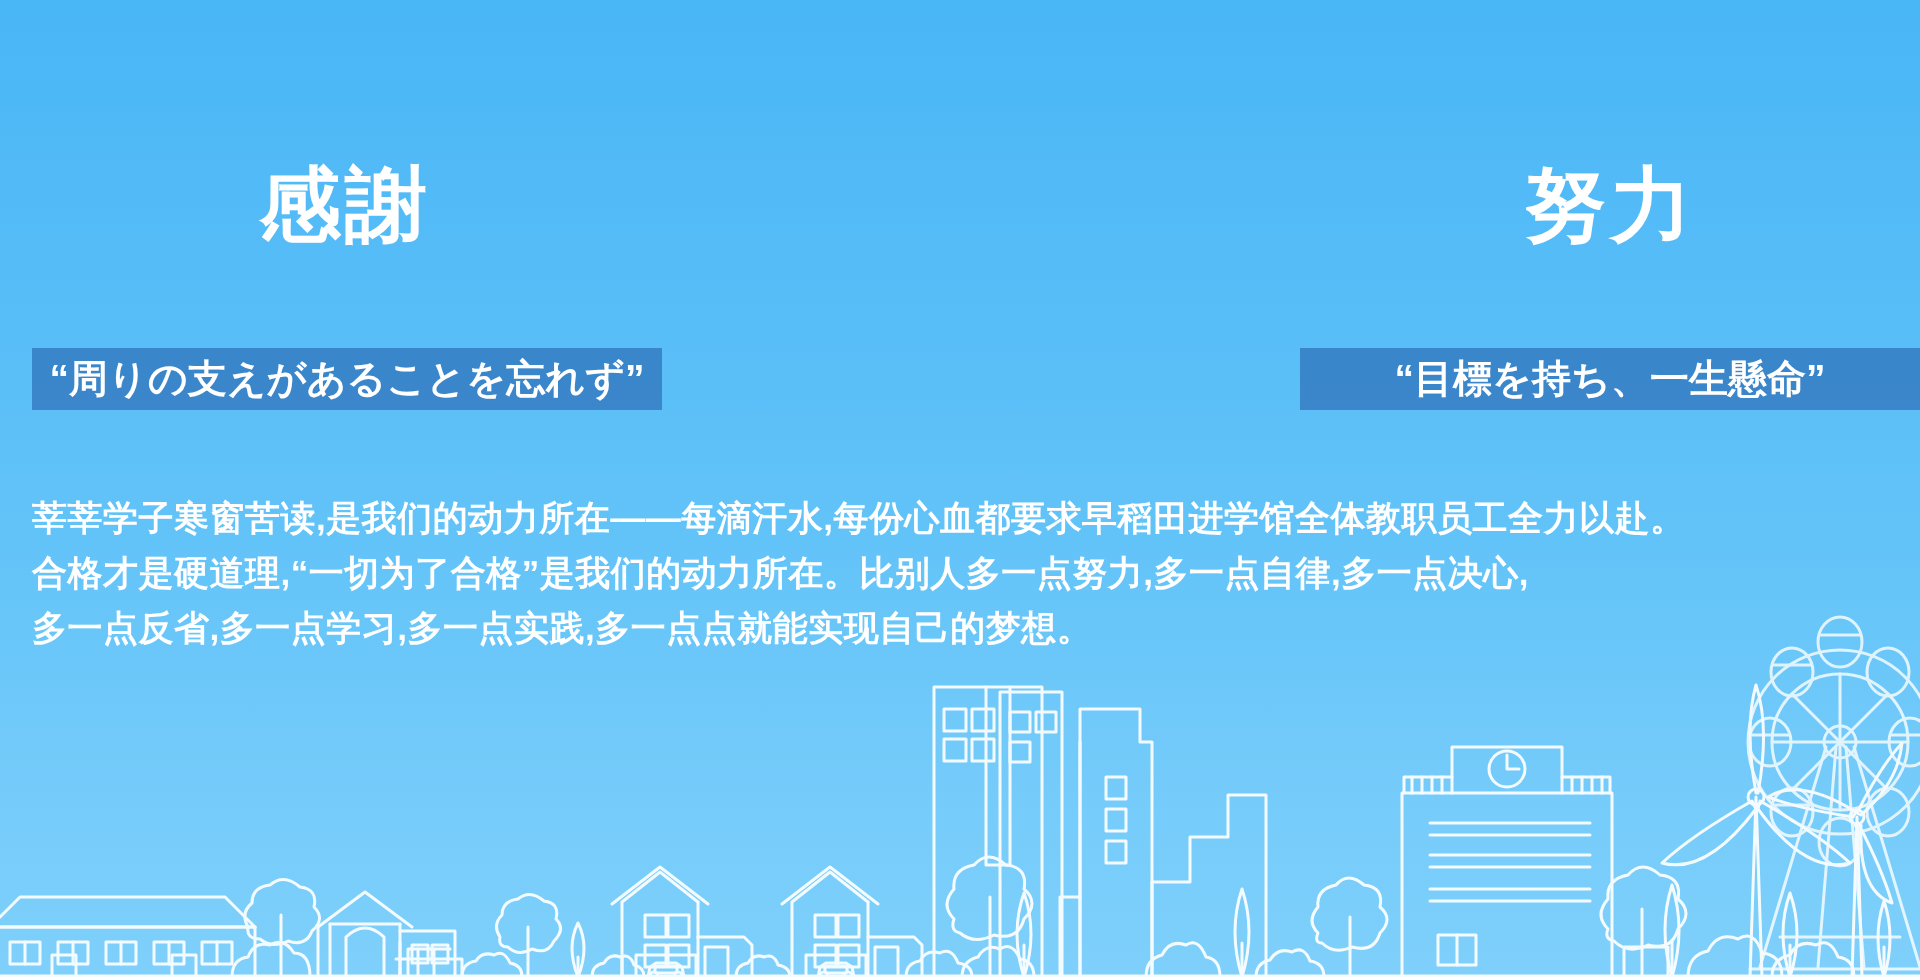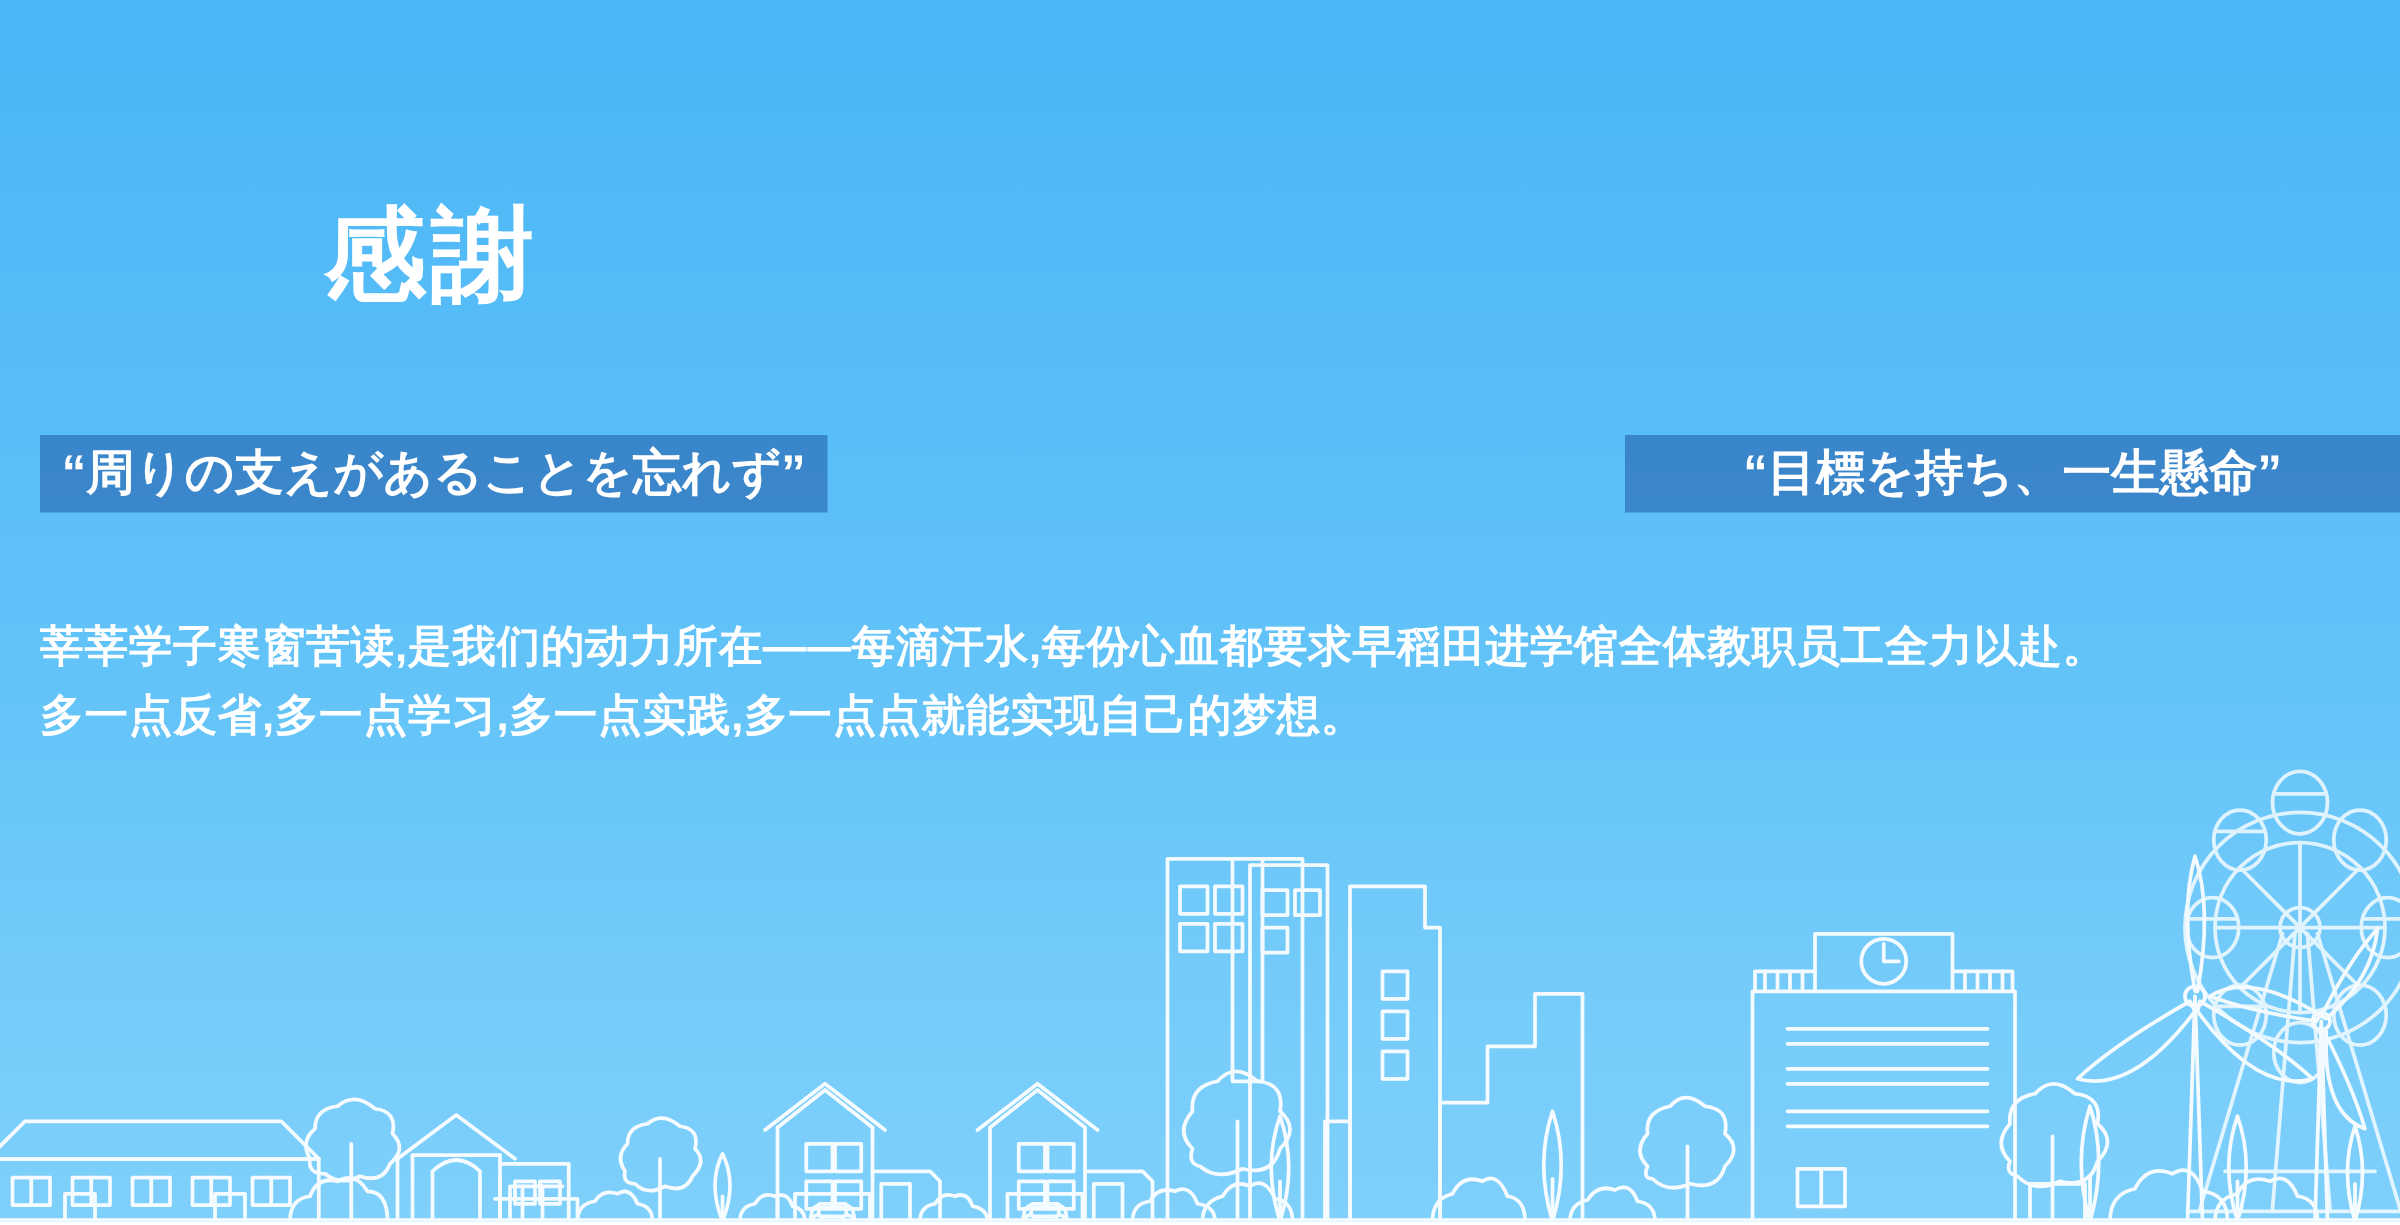--- a/index.html
+++ b/index.html
@@ -78,27 +78,29 @@
     white-space:nowrap;
   }
 </style>
 </head>
 <body>
 
 <div id="stage">
 
   <div id="headings">
     <div class="heading" id="heading-0">感謝</div>
+    <div class="heading" id="heading-2">努力</div>
   </div>
 
   <div class="ribbon" id="ribbon-0">“周りの支えがあることを忘れず”</div>
   <div class="ribbon" id="ribbon-2">“目標を持ち、一生懸命”</div>
 
   <div id="paragraph">
     <div class="line">莘莘学子寒窗苦读,是我们的动力所在——每滴汗水,每份心血都要求早稻田进学馆全体教职员工全力以赴。</div>
+    <div class="line">合格才是硬道理,“一切为了合格”是我们的动力所在。比别人多一点努力,多一点自律,多一点决心,</div>
     <div class="line">多一点反省,多一点学习,多一点实践,多一点点就能实现自己的梦想。</div>
   </div>
 
   <div id="skyline">
     <svg viewBox="0 0 1920 380" xmlns="http://www.w3.org/2000/svg" fill="none" stroke="#ffffff" stroke-width="3" stroke-linejoin="round" stroke-linecap="round" opacity="0.92">
 
       <line x1="0" y1="379" x2="1920" y2="379"></line>
 
       <g>
         <path d="M-10 330 L20 300 L225 300 L255 330 Z"></path>

